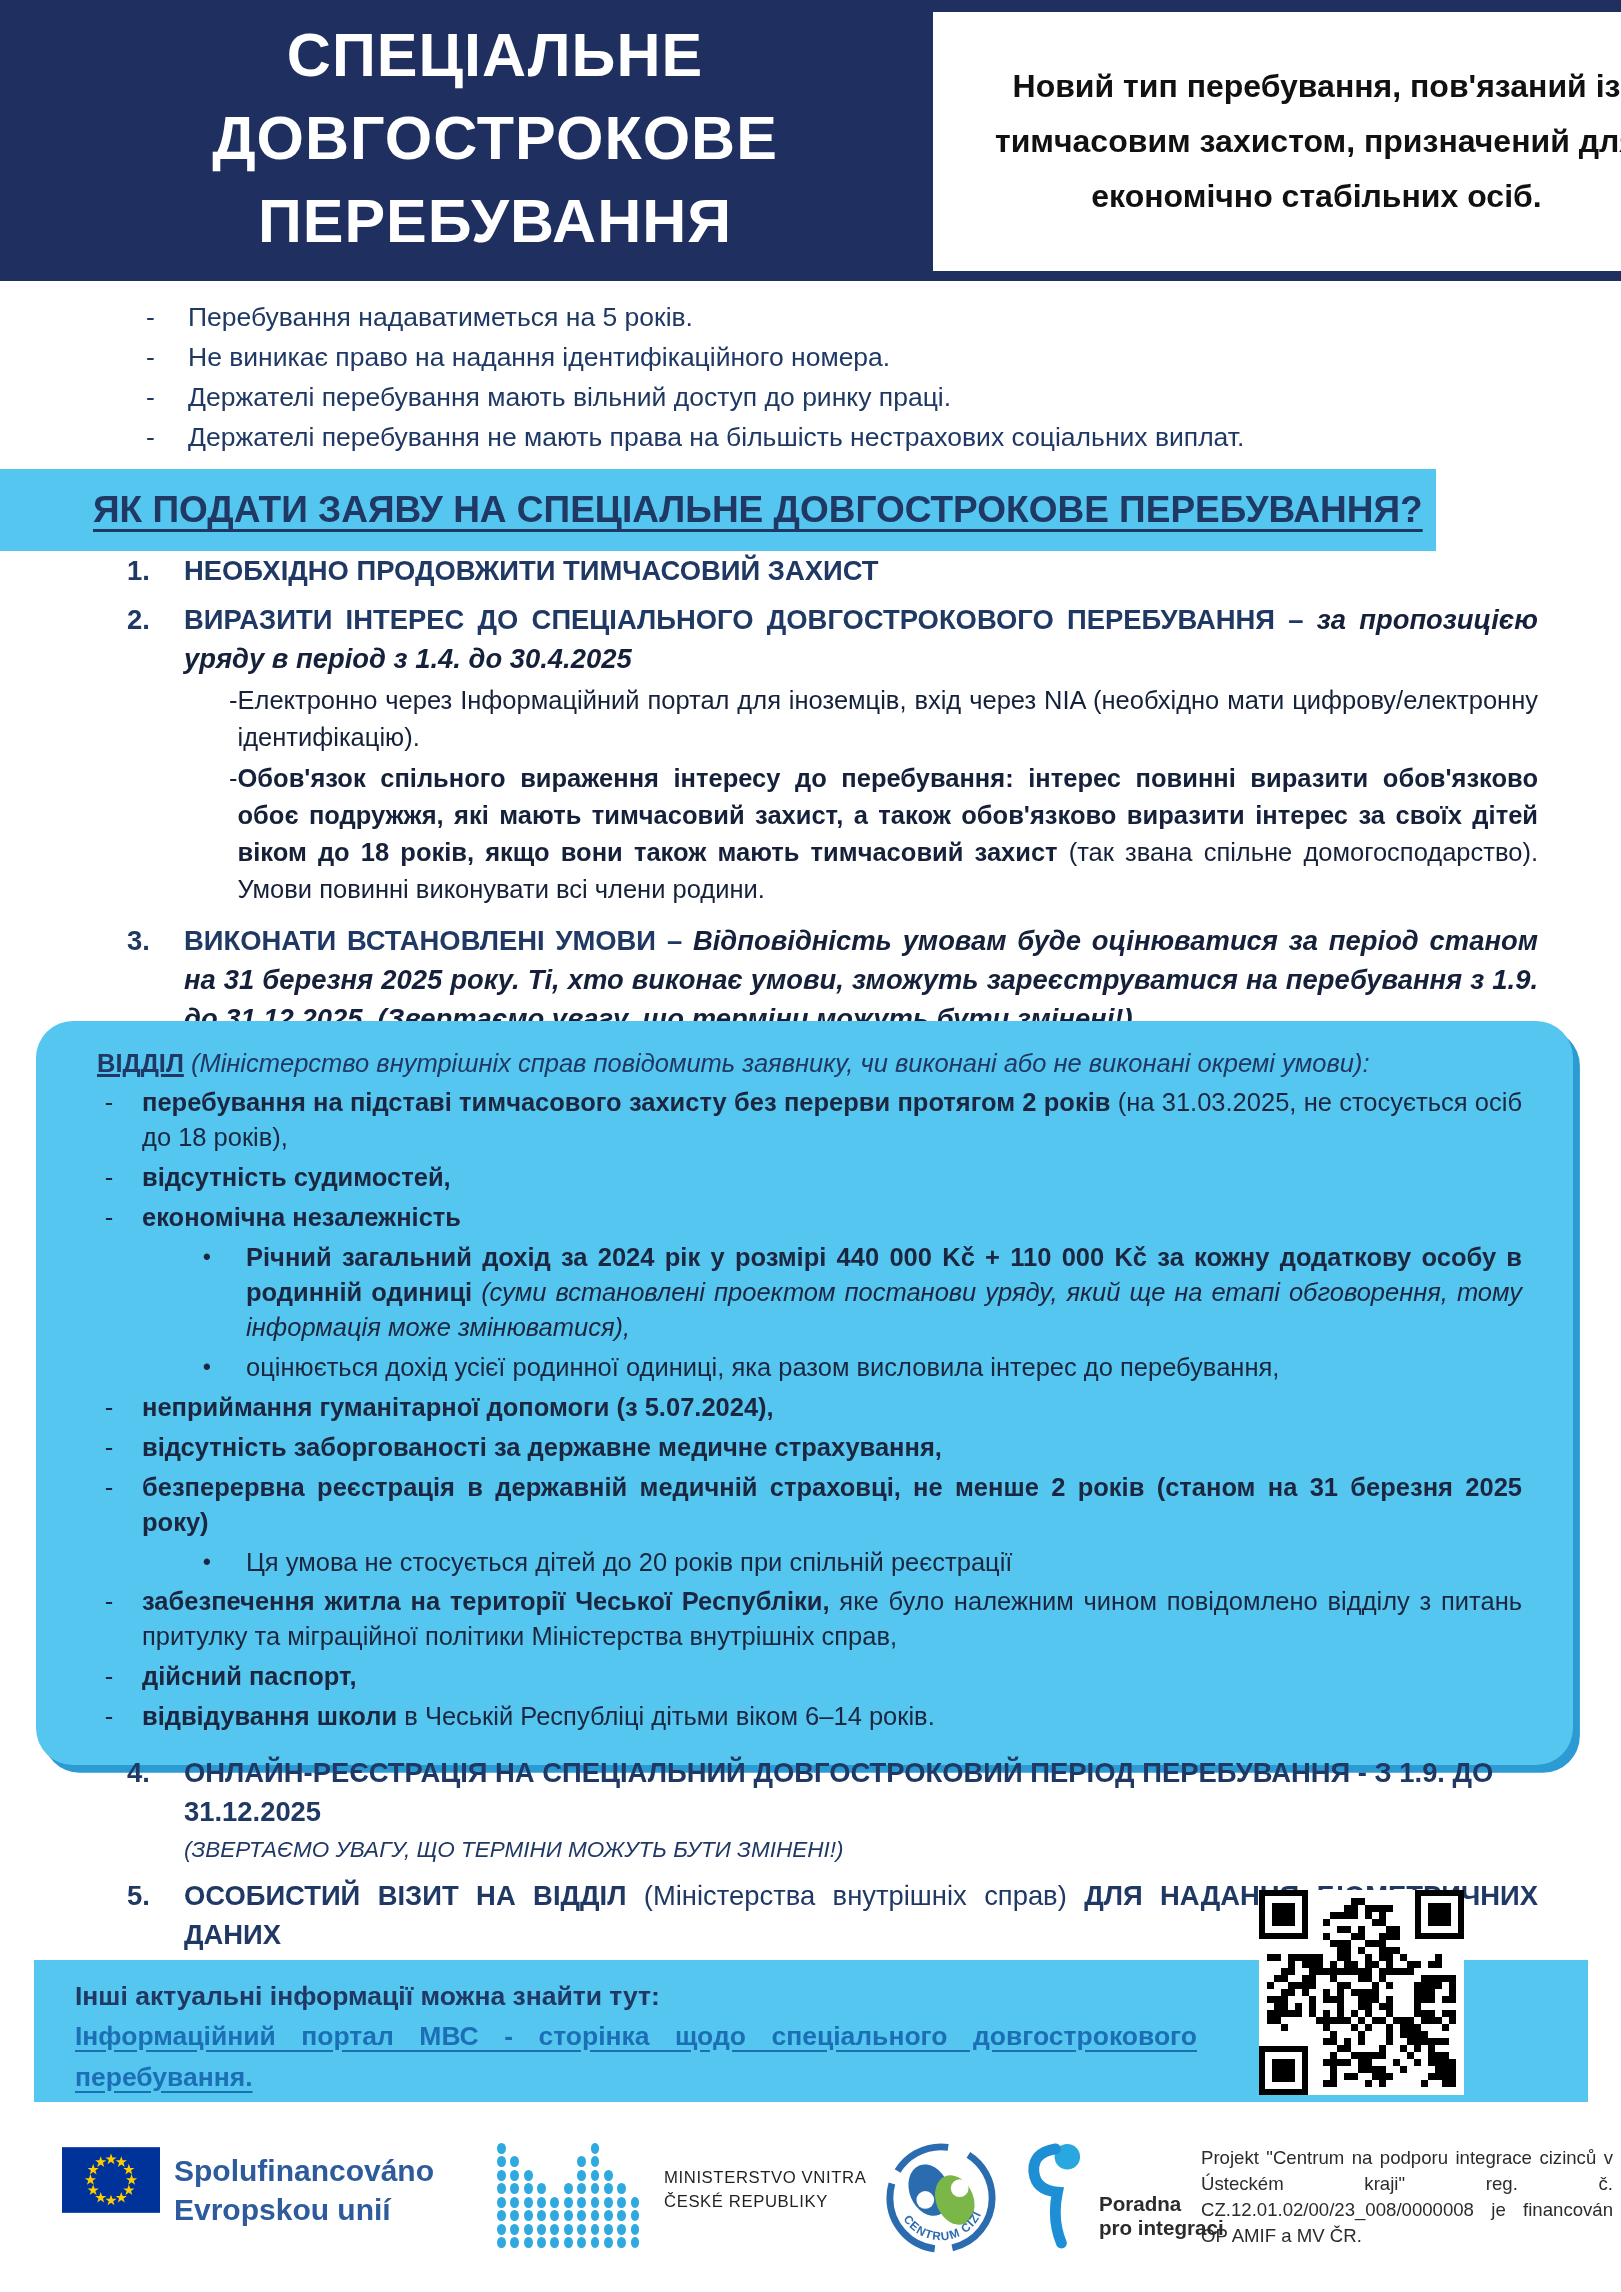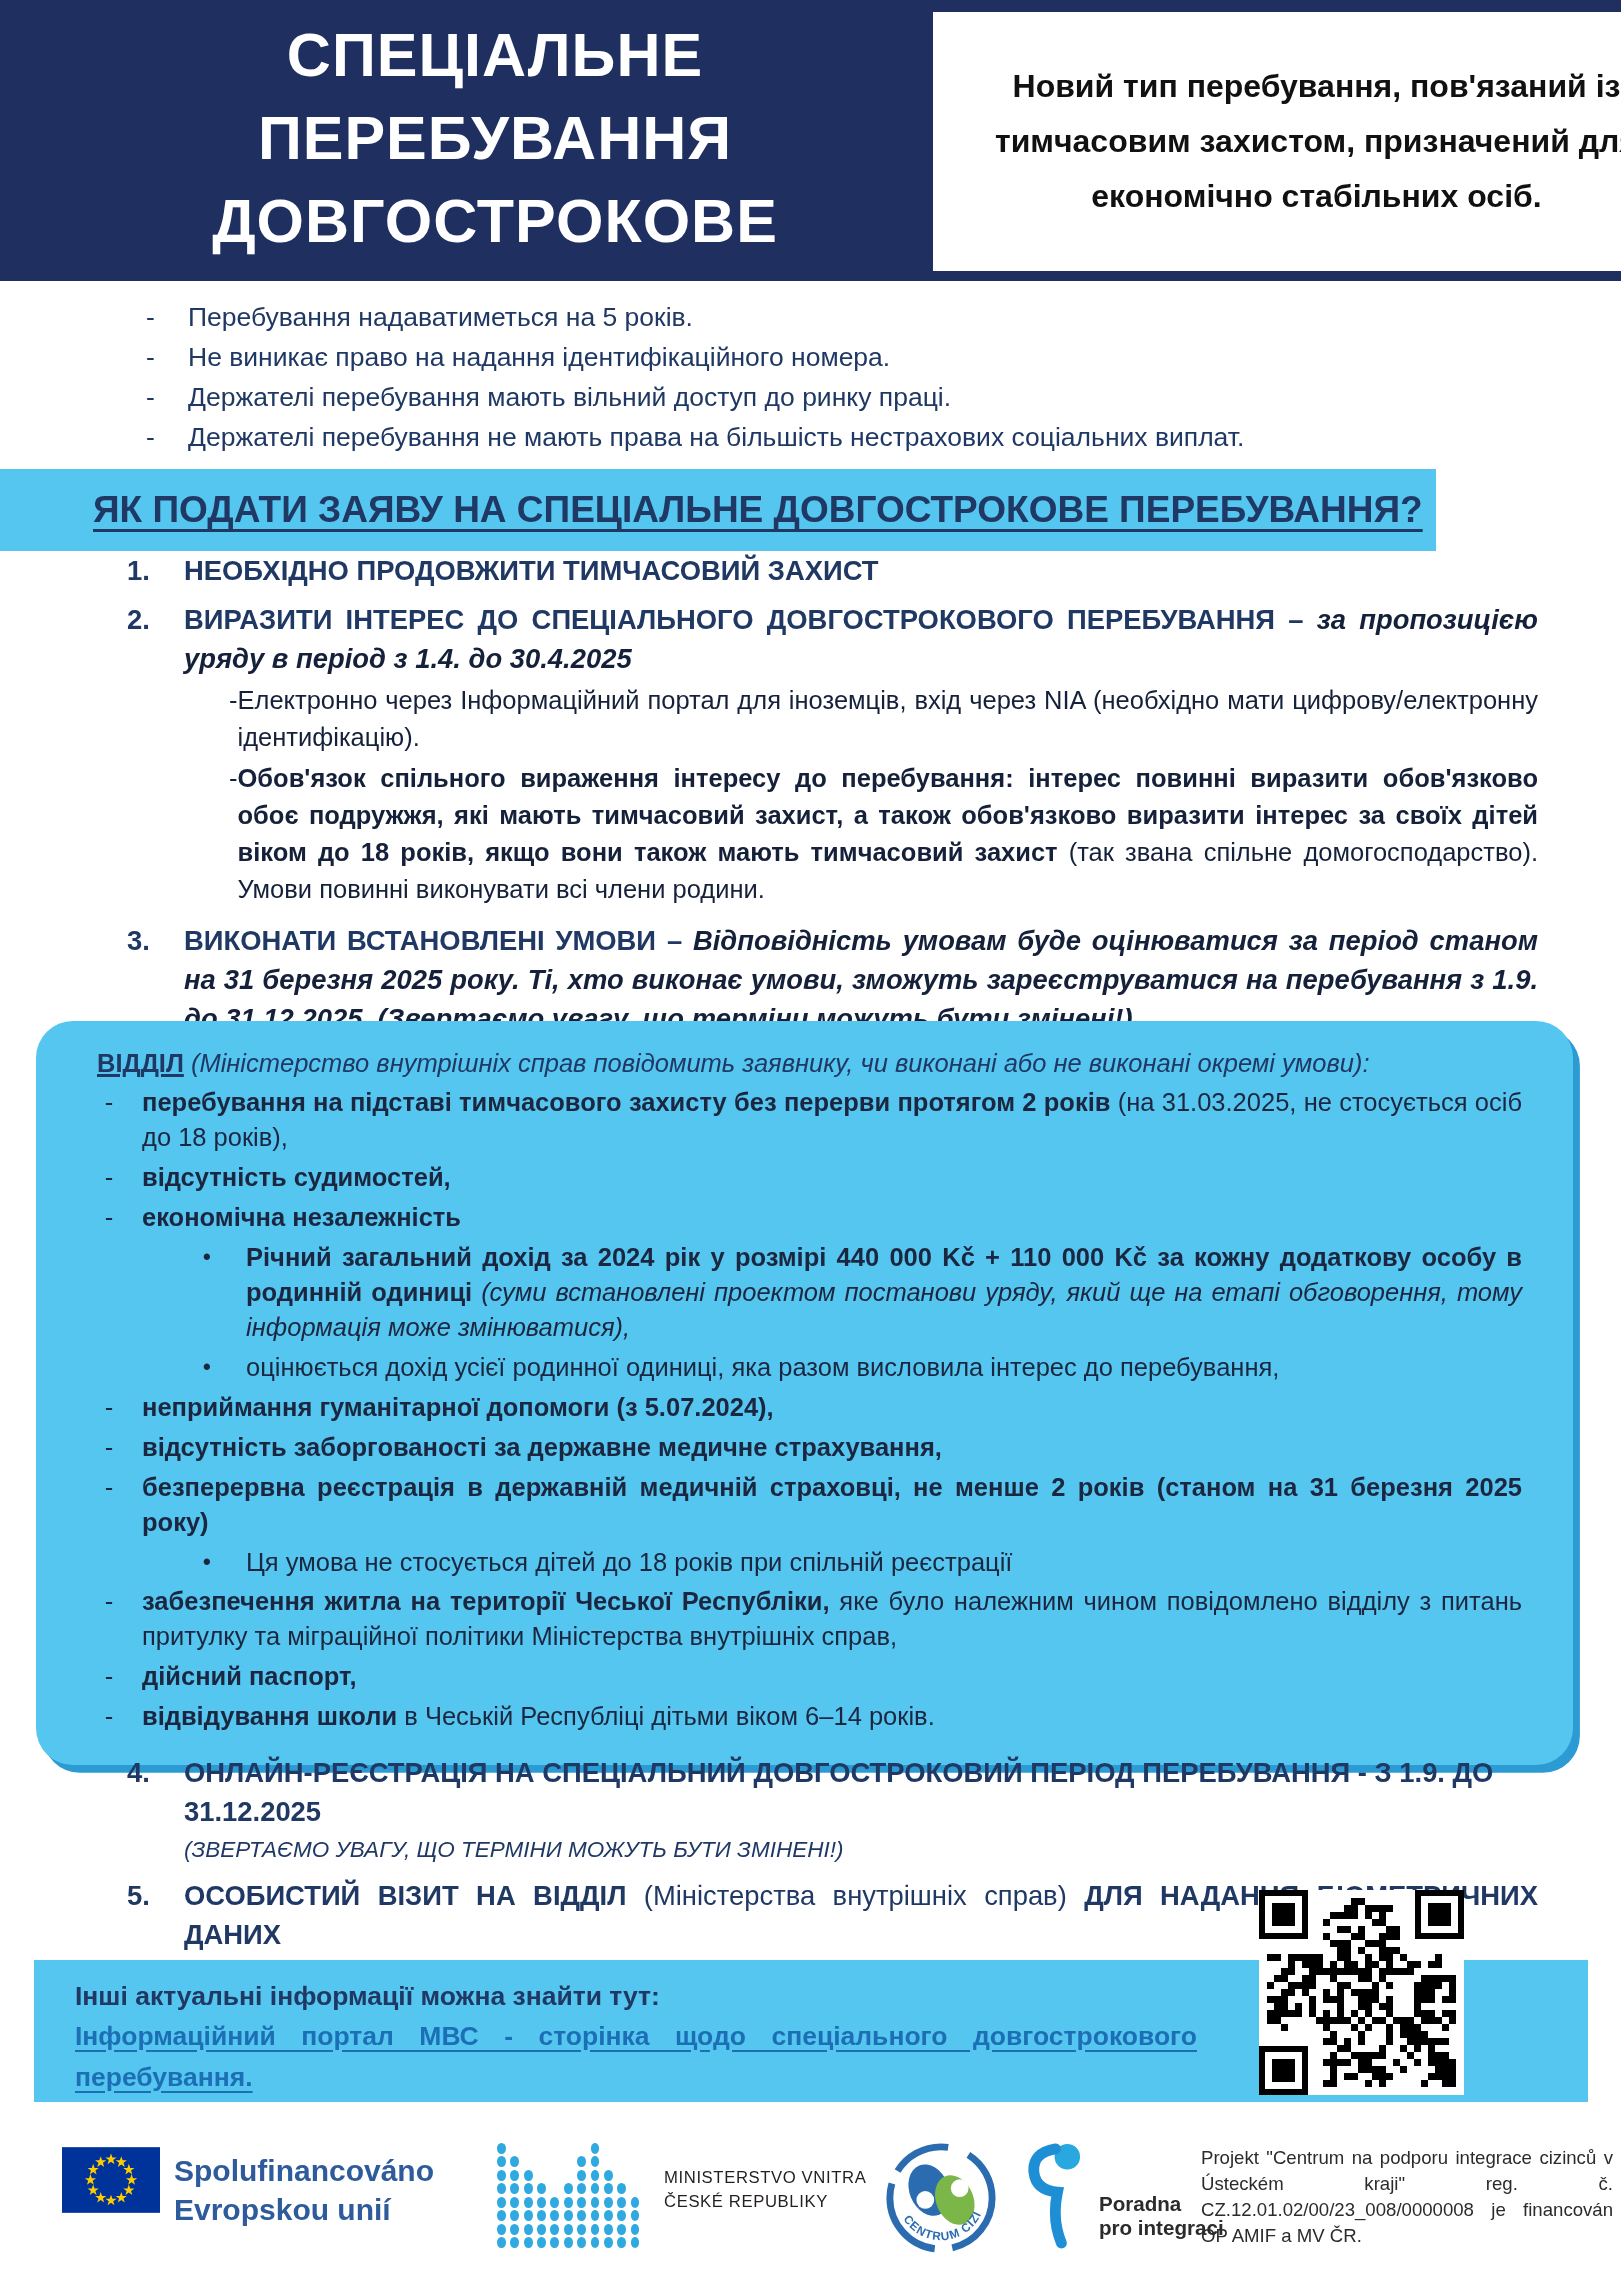--- a/index.html
+++ b/index.html
@@ -103,22 +103,22 @@
     text-align:justify;}
 </style>
 </head>
 <body>
 
 <div class="page">
 
   <div class="header">
     <div class="header-title">
       <div>СПЕЦІАЛЬНЕ</div>
+      <div>ДОВГОСТРОКОВЕ</div>
       <div>ПЕРЕБУВАННЯ</div>
-      <div>ДОВГОСТРОКОВЕ</div>
     </div>
     <div class="header-note">
       <div class="txt">Новий тип перебування, пов'язаний із тимчасовим захистом, призначений для економічно стабільних осіб.</div>
     </div>
   </div>
 
   <ul class="intro">
     <li>
         <span class="dash">-</span>
         <span>Перебування надаватиметься на 5 років.</span>
@@ -210,21 +210,21 @@
       <li>
           <span class="dash">-</span>
         <p><span class="b">відсутність заборгованості за державне медичне страхування,</span></p>
         </li>
       <li>
           <span class="dash">-</span>
         <p><span class="b">безперервна реєстрація в державній медичній страховці, не менше 2 років (станом на 31 березня 2025 року)</span></p>
         </li>
       <li class="sub">
           <span class="bullet">•</span>
-        <p>Ця умова не стосується дітей до 18 років при спільній реєстрації</p>
+        <p>Ця умова не стосується дітей до 20 років при спільній реєстрації</p>
         </li>
       <li>
           <span class="dash">-</span>
         <p><span class="b">забезпечення житла на території Чеської Республіки,</span><span> яке було належним чином повідомлено відділу з питань притулку та міграційної політики Міністерства внутрішніх справ,</span></p>
         </li>
       <li>
           <span class="dash">-</span>
         <p><span class="b">дійсний паспорт,</span></p>
         </li>
       <li>

